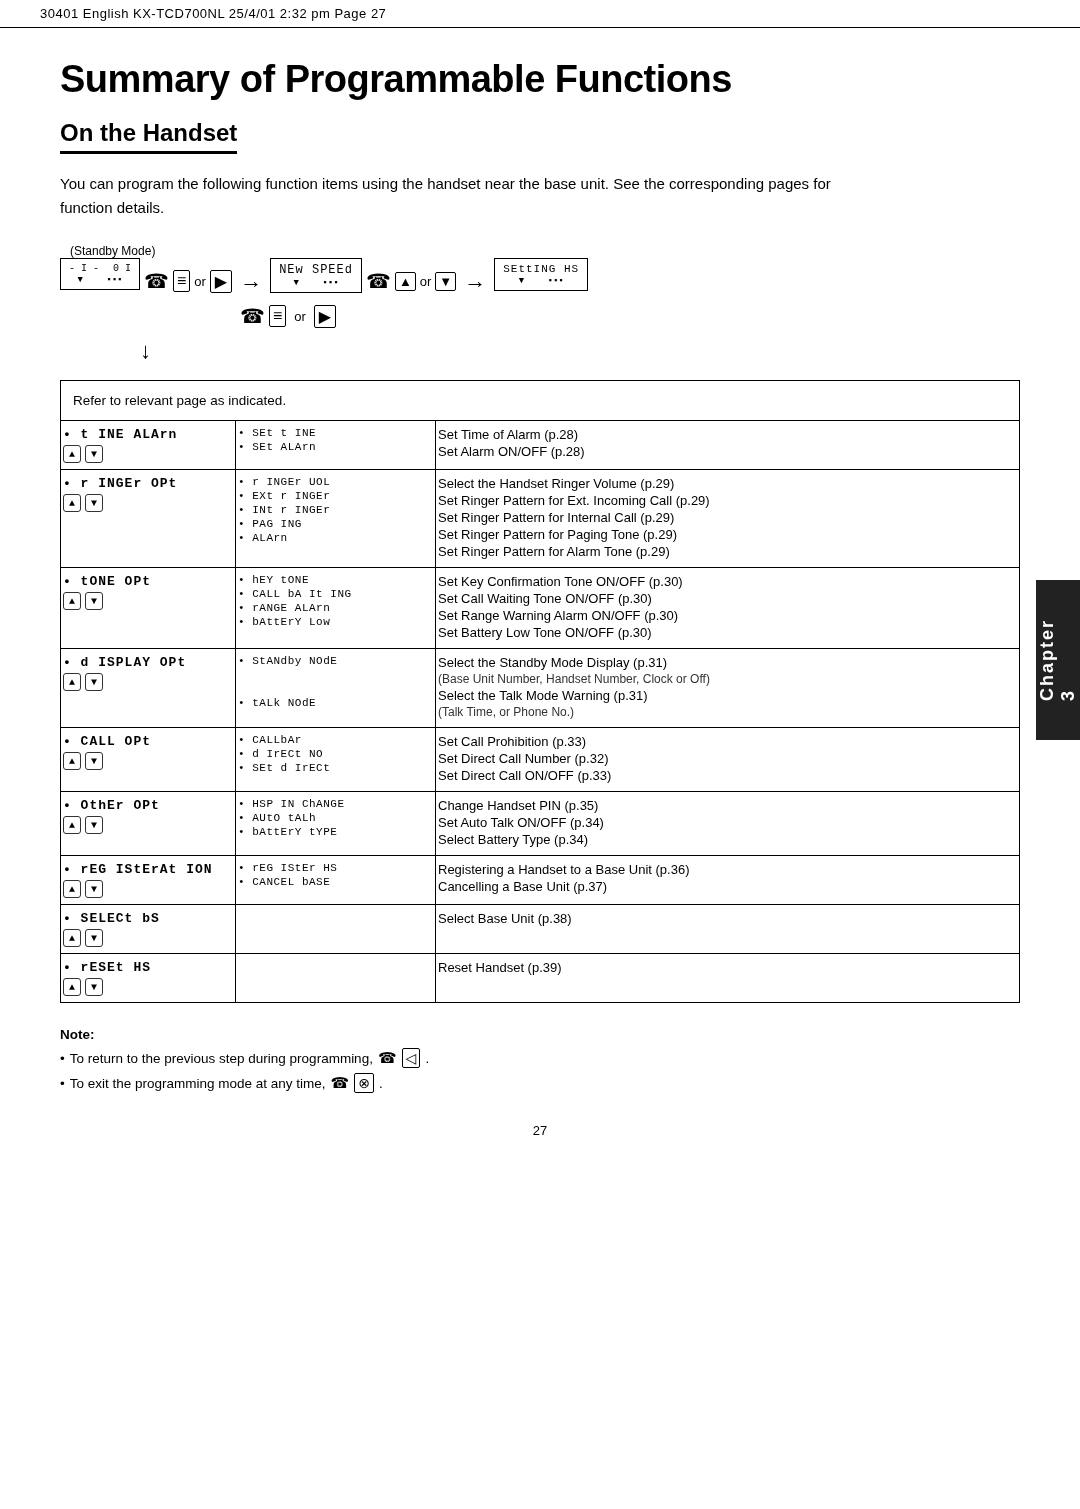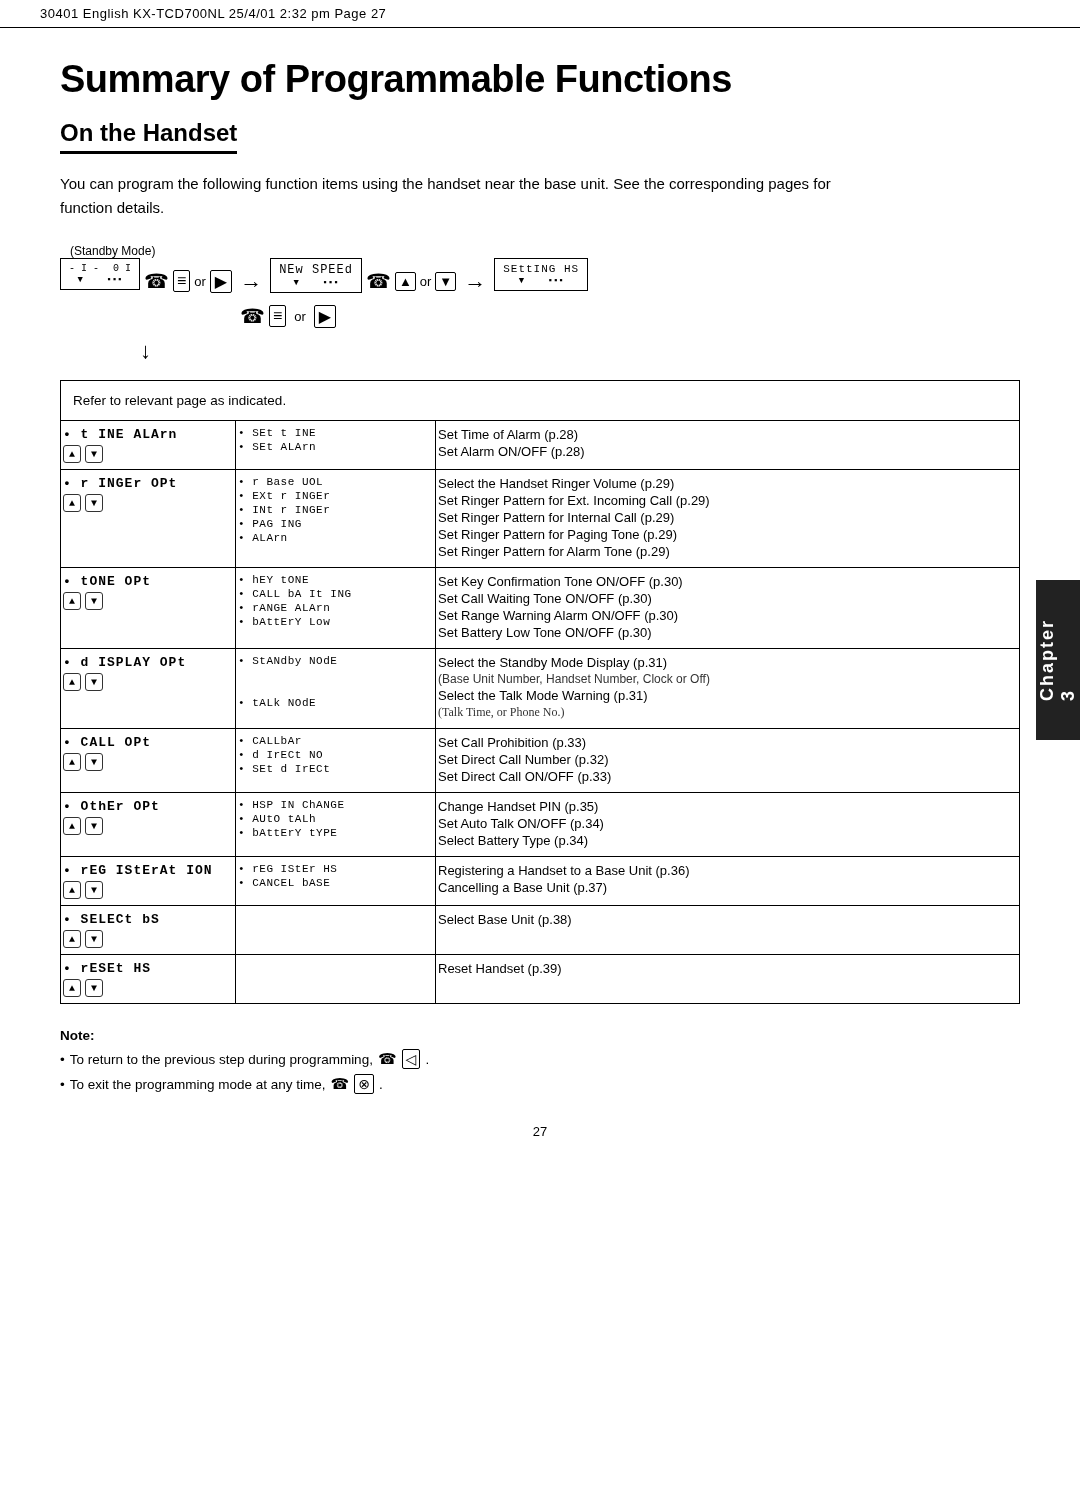--- a/index.html
+++ b/index.html
@@ -322,21 +322,21 @@
 
       <tr>
         <td class="col-menu">
           <div class="menu-item-main">• r INGEr OPt</div>
           <div class="arrows-row">
             <span class="arr-btn">▲</span>
             <span class="arr-btn">▼</span>
           </div>
         </td>
         <td class="col-submenu">
-          <div class="sub-item">r Base UOL</div>
+          <div class="sub-item">r INGEr UOL</div>
           <div class="sub-item">EXt r INGEr</div>
           <div class="sub-item">INt r INGEr</div>
           <div class="sub-item">PAG ING</div>
           <div class="sub-item">ALArn</div>
         </td>
         <td class="col-desc">
           <div class="desc-item">Select the Handset Ringer Volume (p.29)</div>
           <div class="desc-item">Set Ringer Pattern for Ext. Incoming Call (p.29)</div>
           <div class="desc-item">Set Ringer Pattern for Internal Call (p.29)</div>
           <div class="desc-item">Set Ringer Pattern for Paging Tone (p.29)</div>
@@ -376,21 +376,21 @@
         </td>
         <td class="col-submenu">
           <div class="sub-item">StANdby NOdE</div>
           <div style="height:28px;"></div>
           <div class="sub-item">tALk NOdE</div>
         </td>
         <td class="col-desc">
           <div class="desc-item">Select the Standby Mode Display (p.31)</div>
           <div class="desc-item" style="font-size:12px;color:#333;">(Base Unit Number, Handset Number, Clock or Off)</div>
           <div class="desc-item">Select the Talk Mode Warning (p.31)</div>
-          <div class="desc-item" style="font-size:12px;color:#333;font-family:Liberation Serif, serif;">(Talk Time, or Phone No.)</div>
+          <div class="desc-item" style="font-size:12px;color:#333;">(Talk Time, or Phone No.)</div>
         </td>
       </tr>
 
       <tr>
         <td class="col-menu">
           <div class="menu-item-main">• CALL OPt</div>
           <div class="arrows-row">
             <span class="arr-btn">▲</span>
             <span class="arr-btn">▼</span>
           </div>

